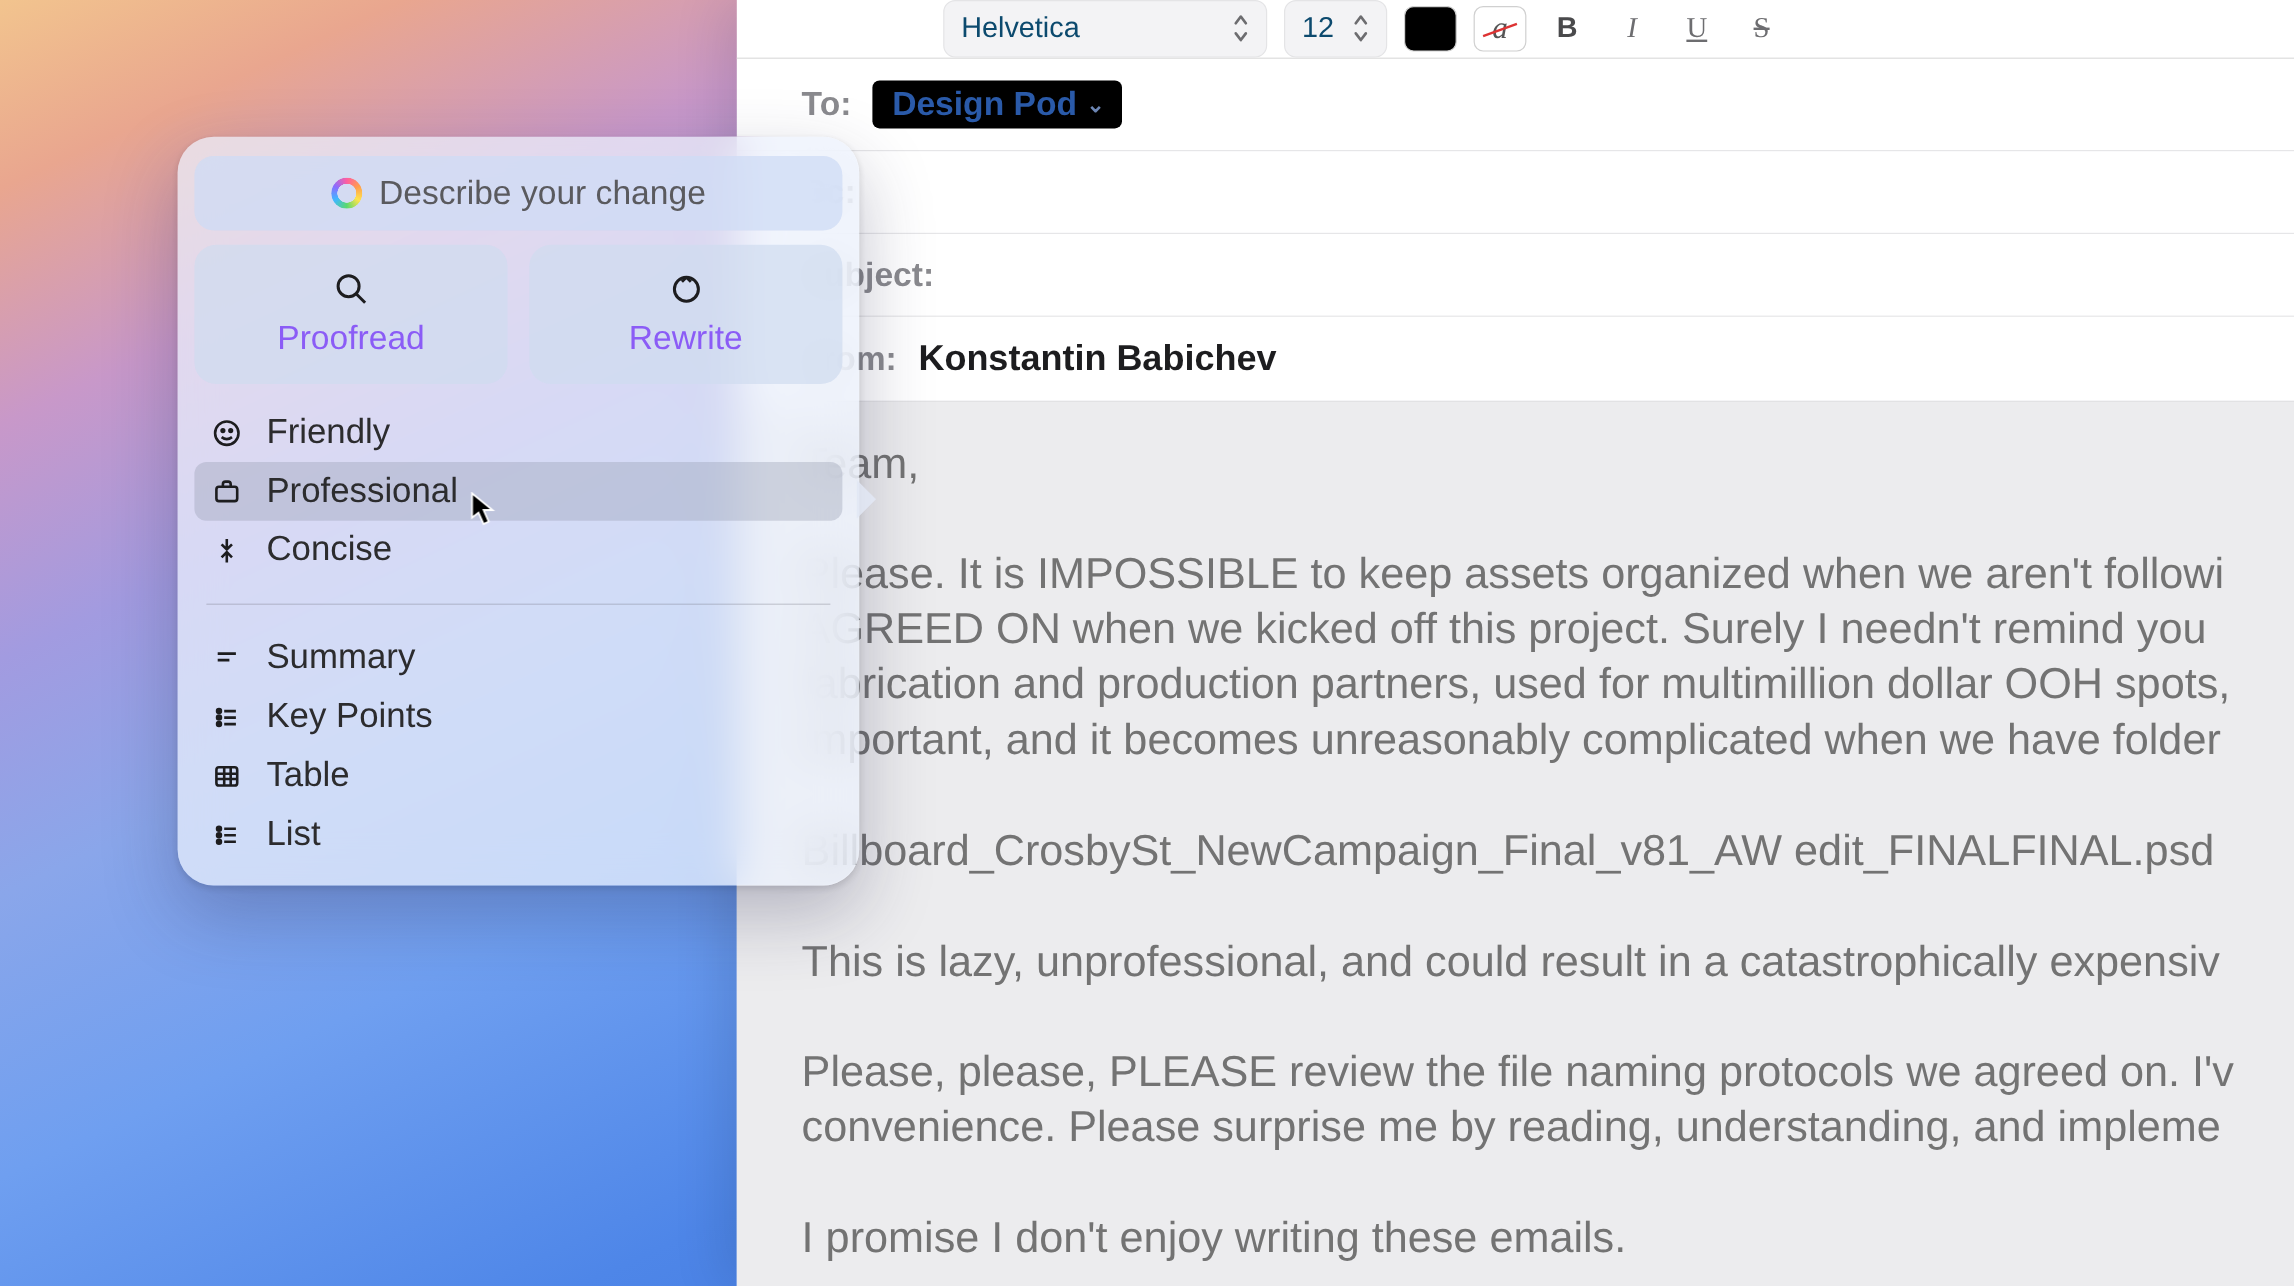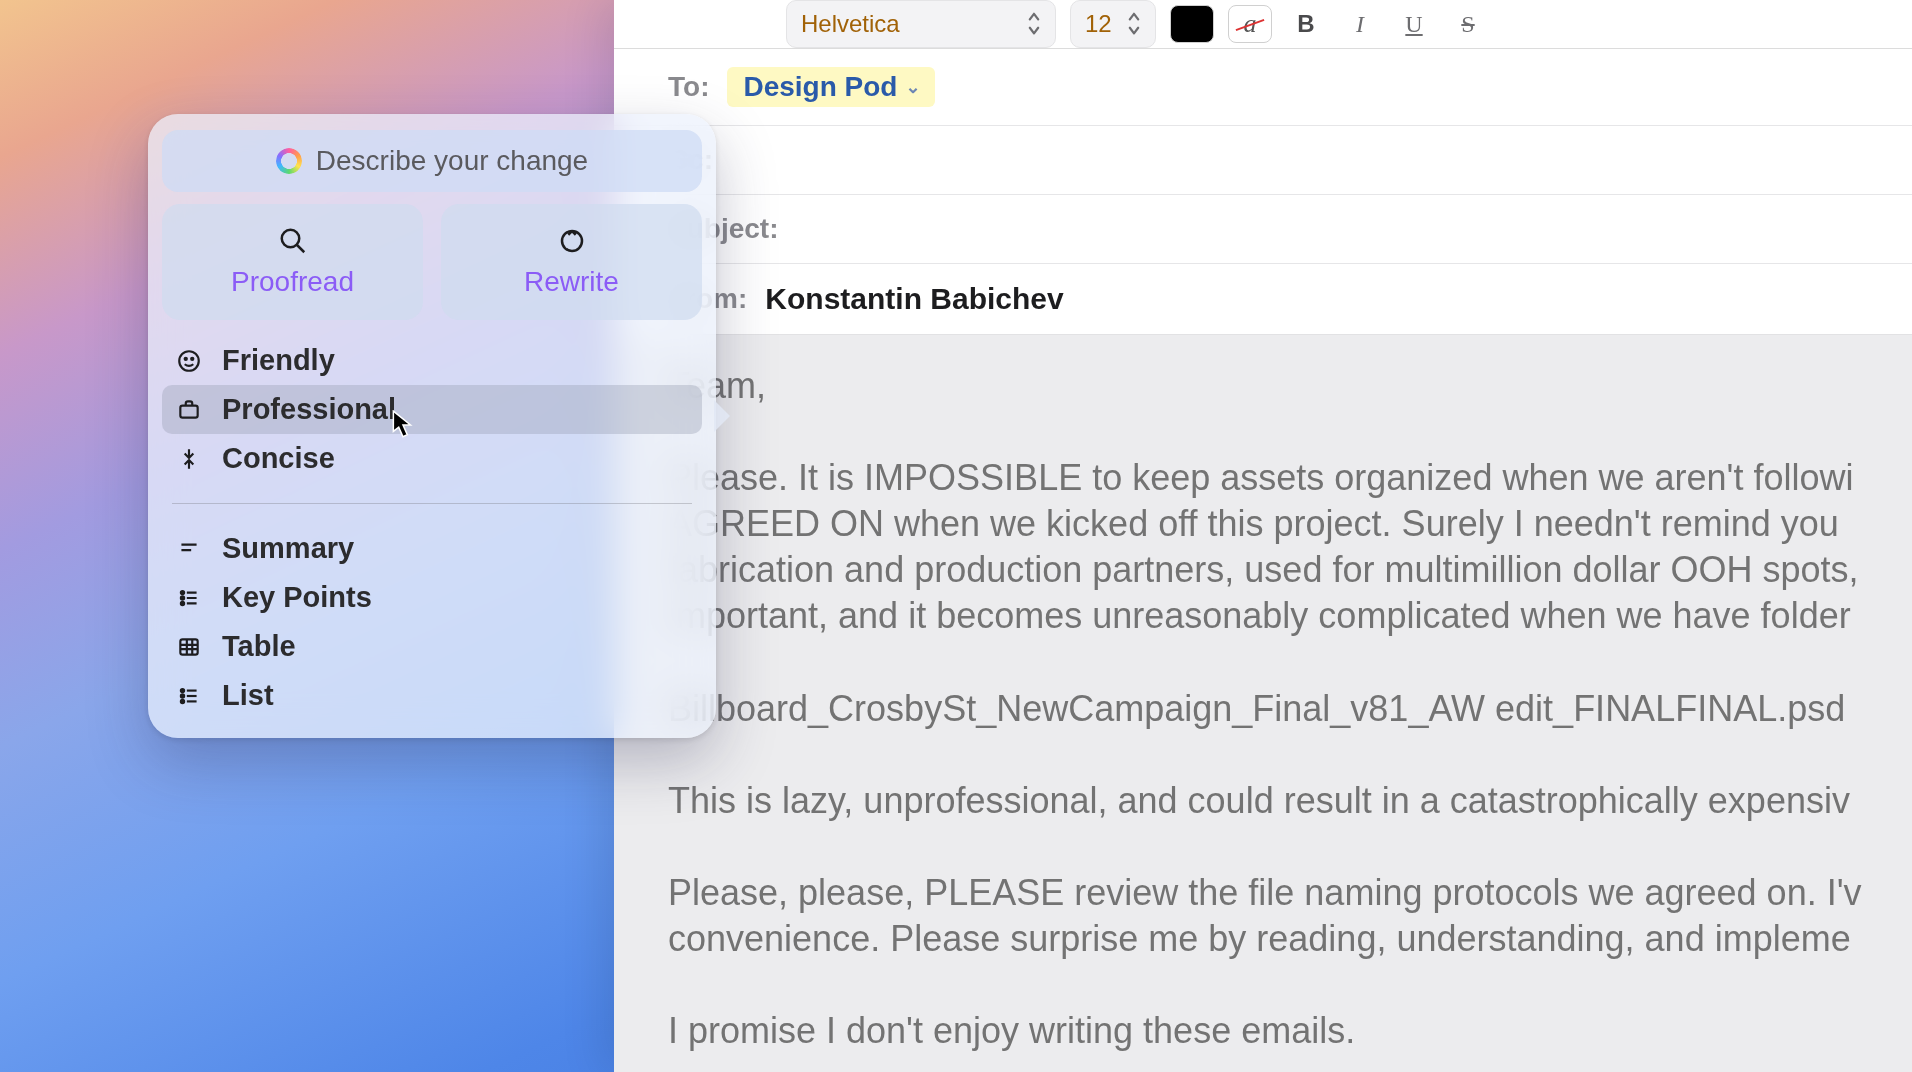--- a/index.html
+++ b/index.html
@@ -33,21 +33,21 @@
     gap: 14px;
     padding-left: 172px;   
   }
   .fmt-chip {
     background: #f3f3f5;
     border: 1px solid #e4e4e6;
     border-radius: 10px;
     height: 48px;
     display: flex; align-items: center;
     padding: 0 14px;
-    color: #a16207;
+    color: #0c4a6e;
     font-size: 24px;
   }
   .fmt-font { width: 270px; justify-content: space-between; }
   .fmt-size { width: 86px; justify-content: space-between; }
   .updown { width: 14px; }
   .color-swatch {
     width: 44px; height: 38px; border-radius: 8px; background:#000;
     border:1px solid #d0d0d0;
   }
   .no-hl {
@@ -68,21 +68,21 @@
   .fmt-btn.bold { font-weight:700; color:#4a4a4c; font-family:-apple-system,Helvetica; }
   .fmt-btn.italic { font-style:italic; }
   .fmt-btn.ul { text-decoration:underline; }
   .fmt-btn.strike { text-decoration:line-through; }
 
   
   .hdr { display:flex; align-items:center; gap:18px;
          padding: 18px 0 18px 54px; border-bottom:1px solid #e6e6e8;font-weight:bold; }
   .hdr-label { color:#8a8a8e; font-size:28px; min-width:0; }
   .chip {
-    background:#fef9c3; border-radius:6px; padding:4px 14px 4px 16px;
+    background:#000000; border-radius:6px; padding:4px 14px 4px 16px;
     color:#2a5aa9; font-size:28px; display:flex; align-items:center; gap:8px;
   }
   .chip .chev { font-size:18px; color:#6c86b4; }
   .hdr-value { font-size:30px; color:#1d1d1f; }
 
   
   .mail-body {
     flex:1; background:#ececee; padding: 28px 0 28px 54px;
     font-size:36px; line-height:1.28; color:#737373;
     white-space:pre-wrap;
@@ -130,21 +130,21 @@
     display:flex; gap:18px;
   }
   .bigbtn {
     flex:1; background:rgba(207,219,240,.70); border-radius:18px;
     height:116px;
     display:flex; flex-direction:column; align-items:center; justify-content:center; gap:10px;
     font-size:28px; color:#8b5cf6;
   }
   .bigbtn svg { width:30px; height:30px; stroke:#1d1d1f; fill:none; stroke-width:2; }
 
-  .opts { display:flex; flex-direction:column; padding:4px 0;font-weight:bold; }
+  .opts { display:flex; flex-direction:column; padding:4px 0; }
   .opt {
     display:flex; align-items:center; gap:18px;
     padding:8px 12px; border-radius:10px;
     font-size:29px;
   }
   .opt.selected { background:rgba(150,155,175,.35); }
   .opt .ico { width:30px; display:flex; justify-content:center; }
   .opt svg { width:26px; height:26px; stroke:#1d1d1f; fill:none; stroke-width:2; }
 
   .sep { height:1px; background:rgba(120,120,130,.35); margin:4px 10px; }

